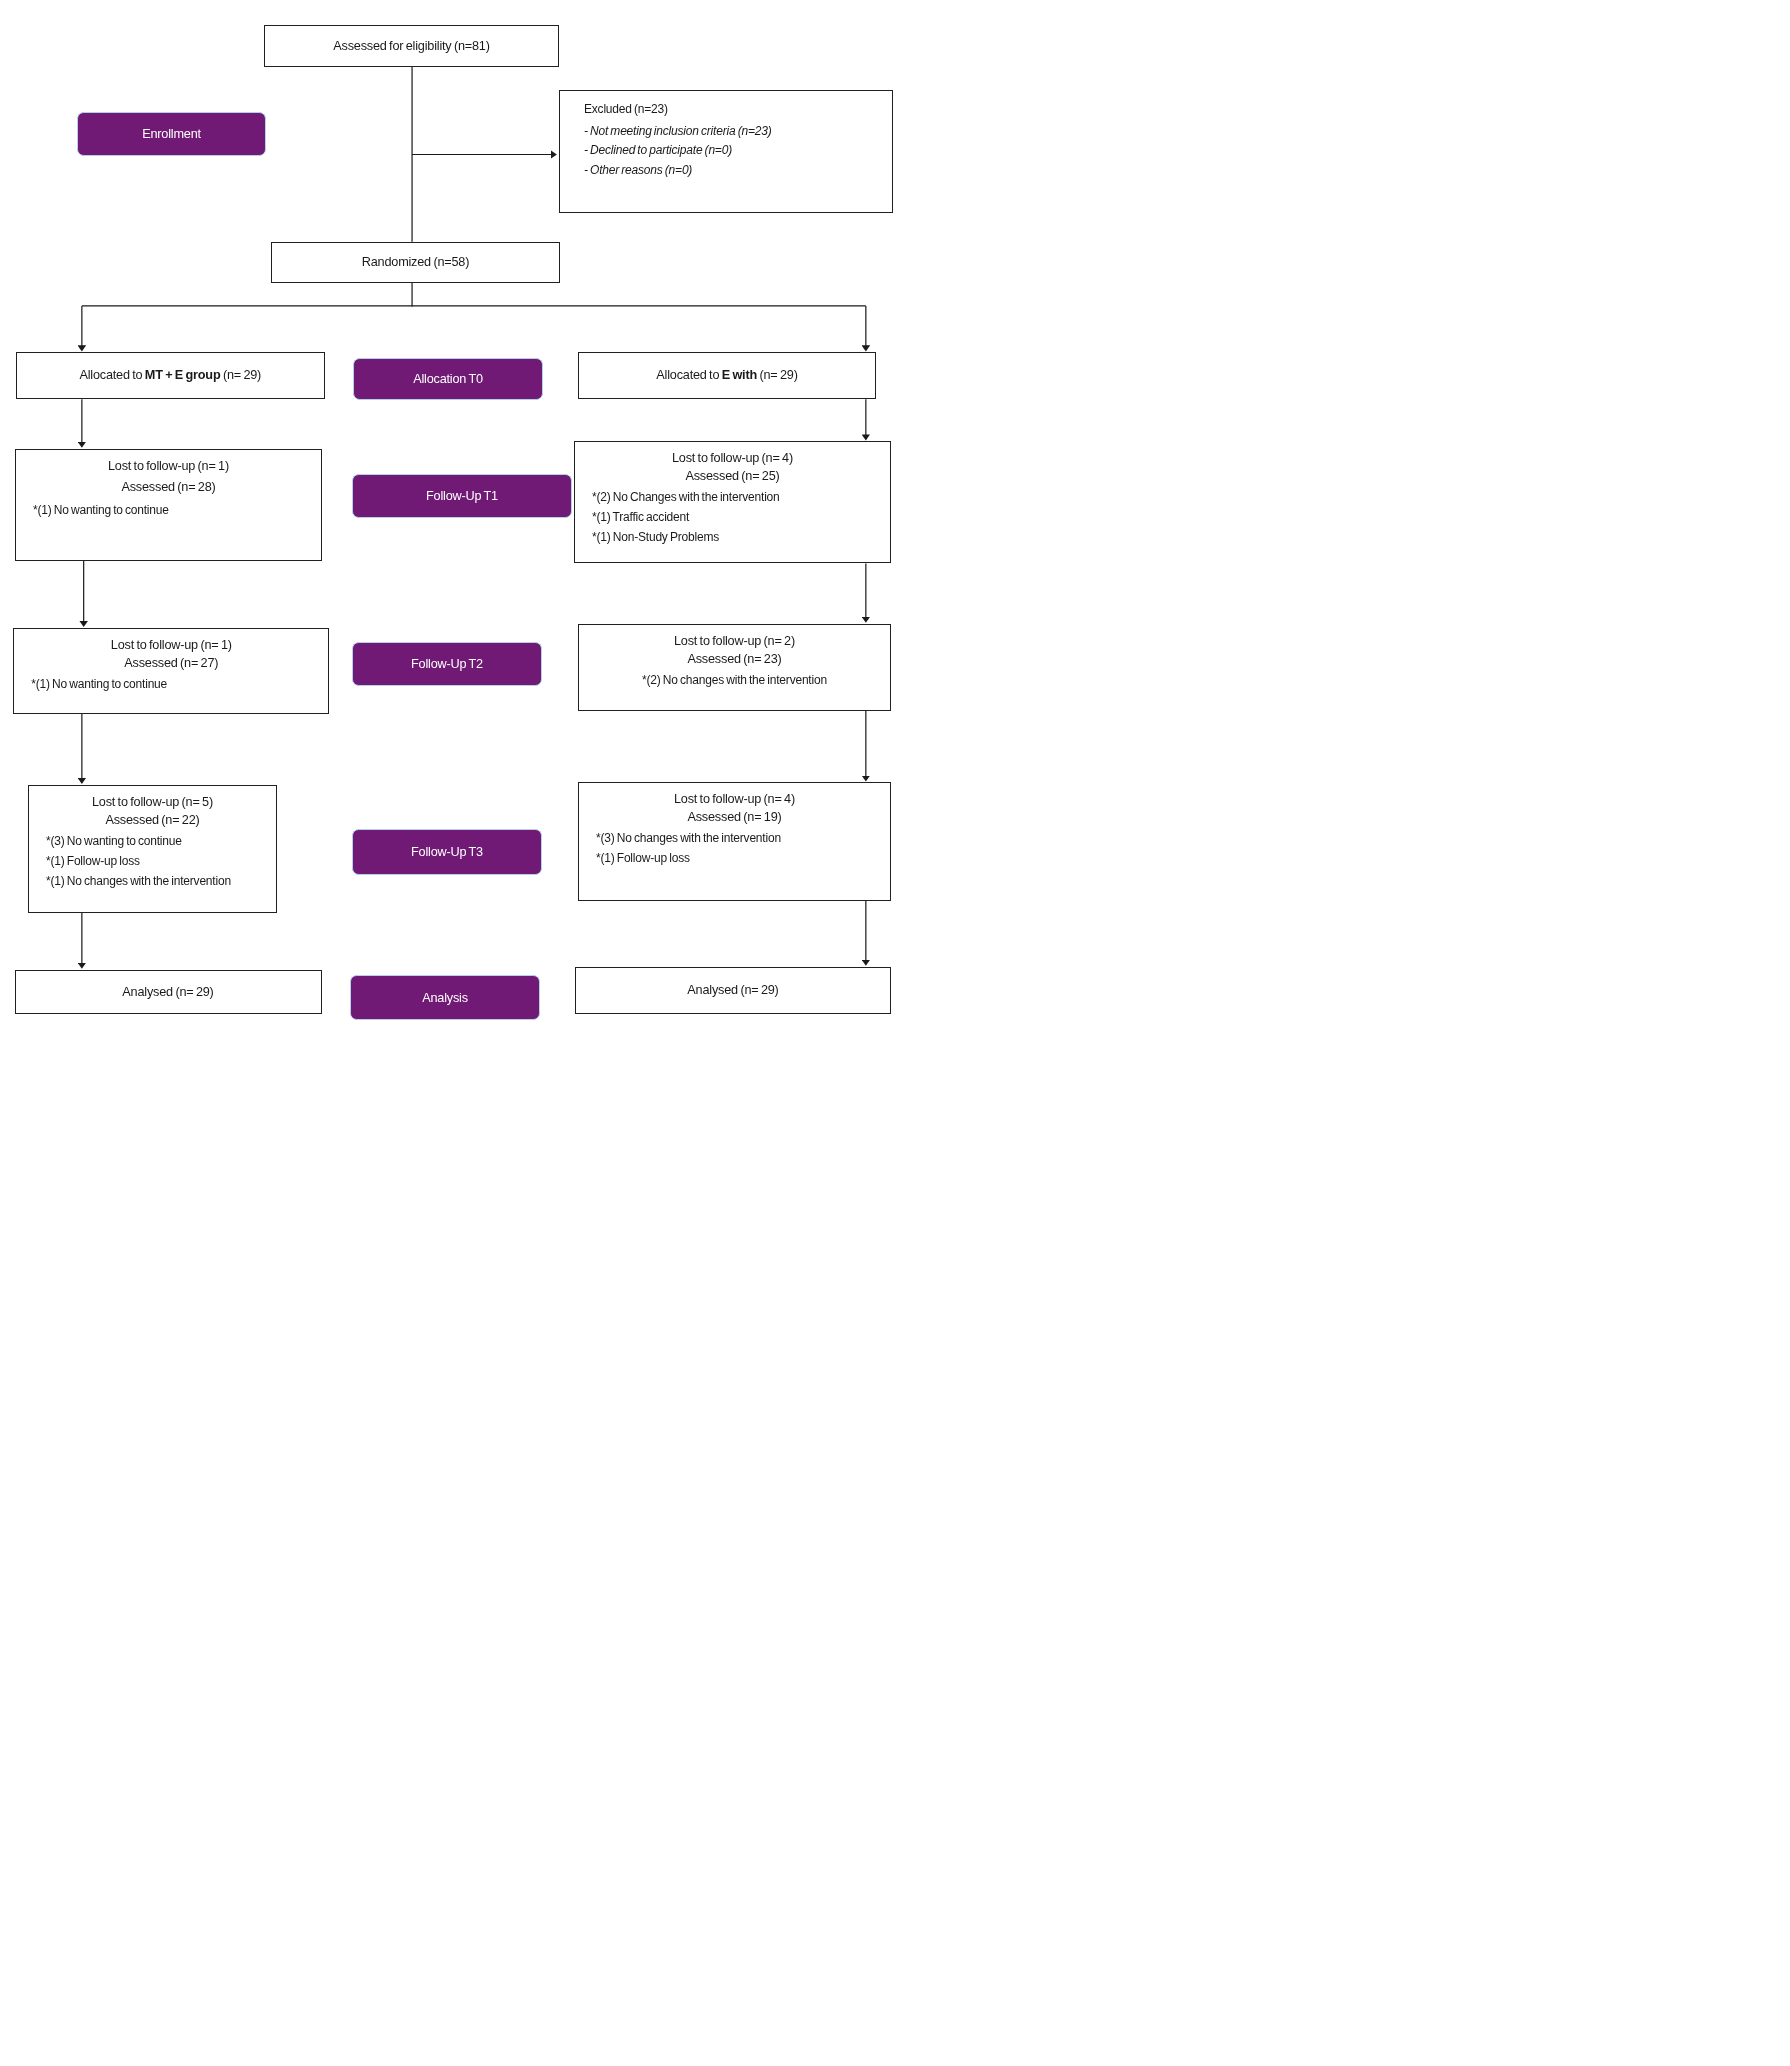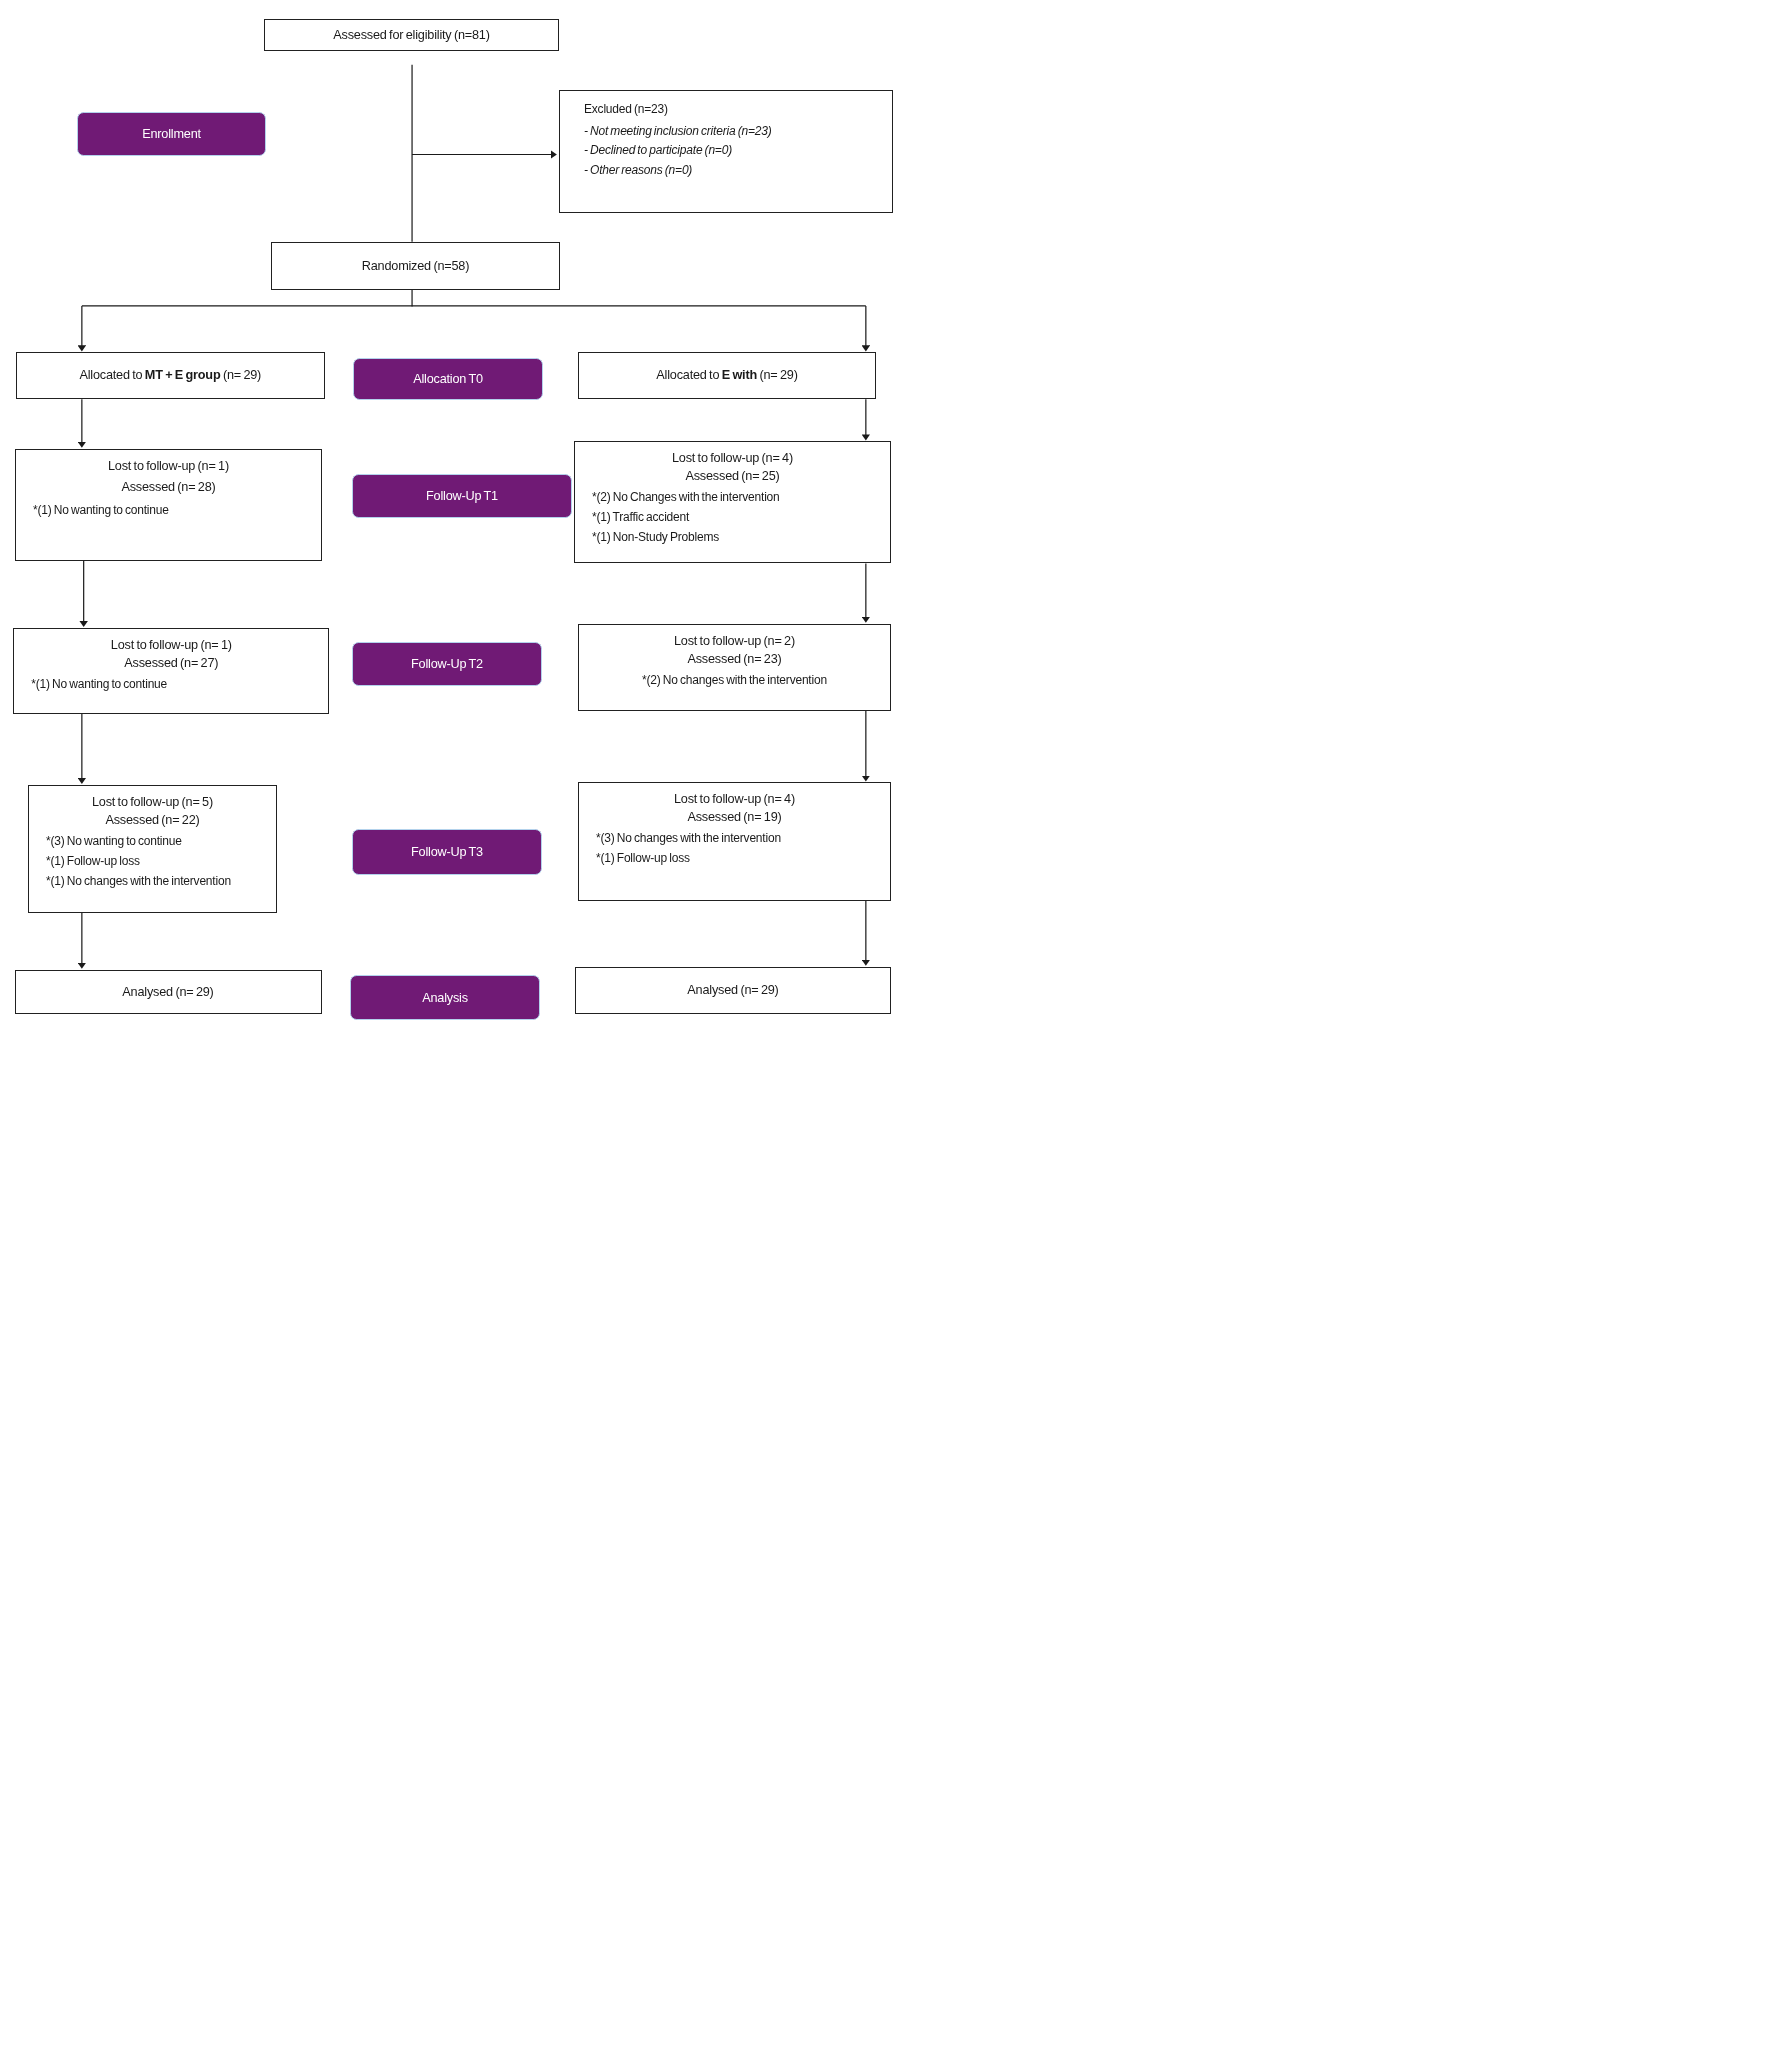--- a/index.html
+++ b/index.html
@@ -82,38 +82,38 @@
       <line x1="1429" y1="930" x2="1429" y2="1019" marker-end="url(#arrow)"></line>
 
       <line x1="135" y1="1178" x2="135" y2="1285" marker-end="url(#arrow)"></line>
       <line x1="1429" y1="1173" x2="1429" y2="1281" marker-end="url(#arrow)"></line>
 
       <line x1="135" y1="1506" x2="135" y2="1590" marker-end="url(#arrow)"></line>
       <line x1="1429" y1="1487" x2="1429" y2="1585" marker-end="url(#arrow)"></line>
     </g>
   </svg>
 
-  <div class="wbox center-flex main-text" style="left:264px;top:19px;width:295px;height:32px;">
+  <div class="wbox center-flex main-text" style="left:264px;top:25px;width:295px;height:42px;">
     <span>Assessed for eligibility (n=81)</span>
   </div>
 
   <div class="sbox" style="left:77px;top:112px;width:189px;height:44px;">
     <span>Enrollment</span>
   </div>
 
   <div class="wbox" style="left:559px;top:90px;width:334px;height:123px;padding-left:12px;">
     <div class="excl-content">
       <div class="excl-title">Excluded (n=23)</div>
       <div class="excl-item">- Not meeting inclusion criteria (n=23)</div>
       <div class="excl-item">- Declined to participate (n=0)</div>
       <div class="excl-item">- Other reasons (n=0)</div>
     </div>
   </div>
 
-  <div class="wbox center-flex main-text" style="left:271px;top:242px;width:289px;height:48px;">
+  <div class="wbox center-flex main-text" style="left:271px;top:242px;width:289px;height:41px;">
     <span>Randomized (n=58)</span>
   </div>
 
   <div class="wbox center-flex main-text" style="left:15.8px;top:352px;width:309px;height:47px;">
     <span><span>Allocated to </span><span class="b">MT + E group</span><span> (n= 29)</span></span>
   </div>
 
   <div class="sbox" style="left:353px;top:358px;width:190px;height:42px;">
     <span>Allocation T0</span>
   </div>

